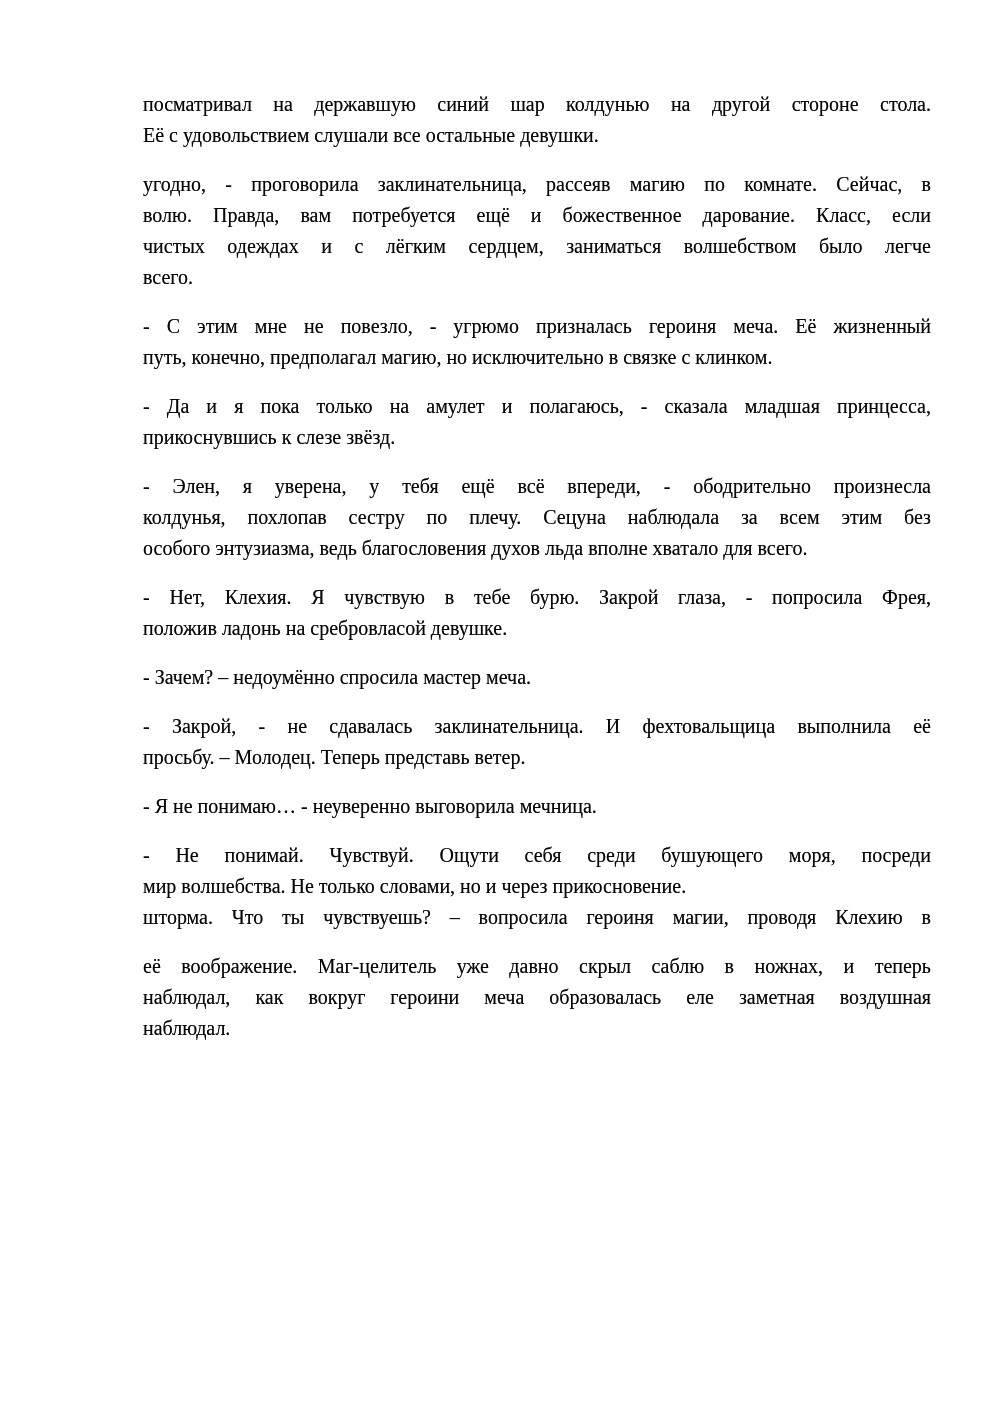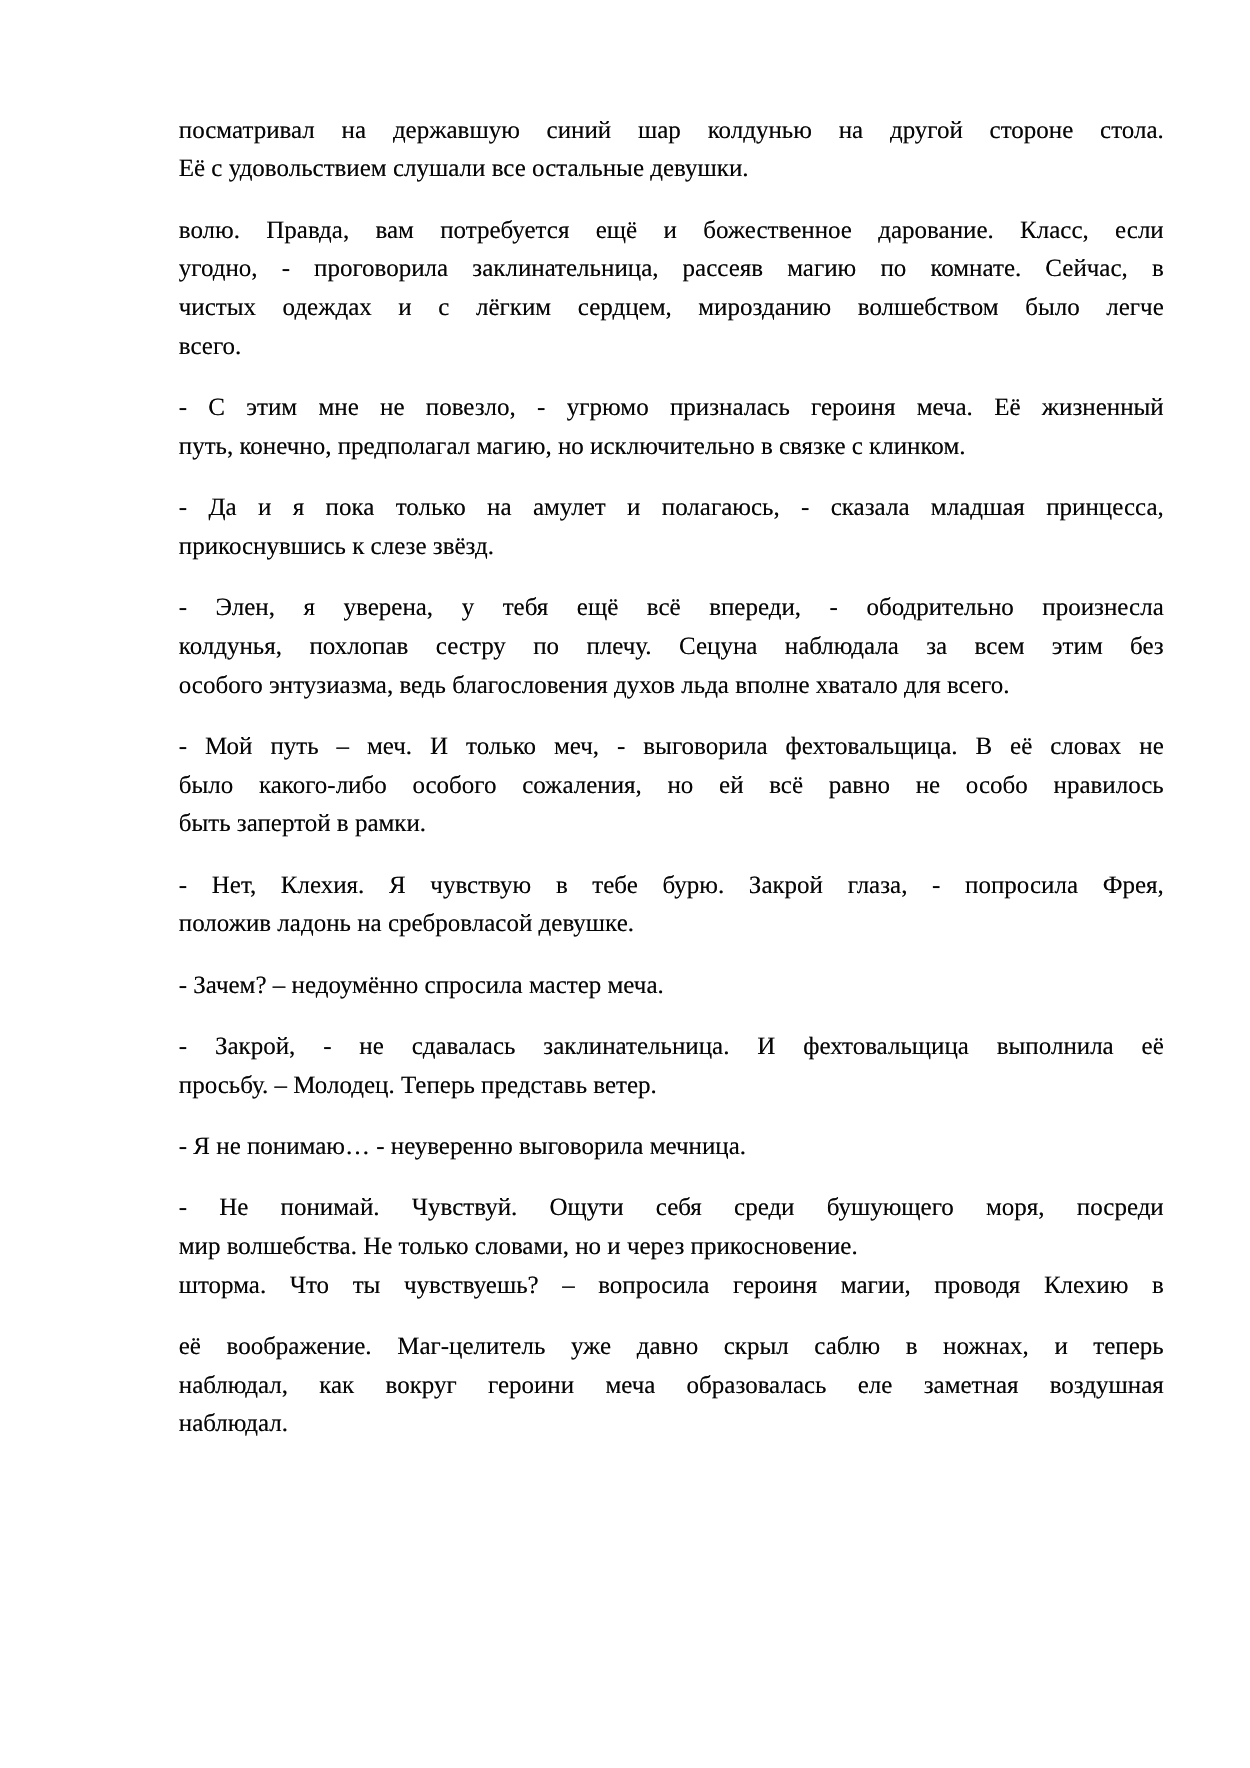--- a/index.html
+++ b/index.html
@@ -52,47 +52,42 @@
 
 <div class="page">
   <div class="textblock">
 
     <div class="para">
       <div class="line">посматривал на державшую синий шар колдунью на другой стороне стола.</div>
       <div class="line last">Её с удовольствием слушали все остальные девушки.</div>
     </div>
 
     <div class="para">
+      <div class="line">угодно, - проговорила заклинательница, рассеяв магию по комнате. Сейчас, в</div>
       <div class="line">волю. Правда, вам потребуется ещё и божественное дарование. Класс, если</div>
-      <div class="line">угодно, - проговорила заклинательница, рассеяв магию по комнате. Сейчас, в</div>
-      <div class="line">чистых одеждах и с лёгким сердцем, мирозданию волшебством было легче</div>
+      <div class="line">чистых одеждах и с лёгким сердцем, заниматься волшебством было легче</div>
       <div class="line last">всего.</div>
     </div>
 
     <div class="para">
       <div class="line">- С этим мне не повезло, - угрюмо призналась героиня меча. Её жизненный</div>
       <div class="line last">путь, конечно, предполагал магию, но исключительно в связке с клинком.</div>
     </div>
 
     <div class="para">
       <div class="line">- Да и я пока только на амулет и полагаюсь, - сказала младшая принцесса,</div>
       <div class="line last">прикоснувшись к слезе звёзд.</div>
     </div>
 
     <div class="para">
       <div class="line">- Элен, я уверена, у тебя ещё всё впереди, - ободрительно произнесла</div>
       <div class="line">колдунья, похлопав сестру по плечу. Сецуна наблюдала за всем этим без</div>
       <div class="line last">особого энтузиазма, ведь благословения духов льда вполне хватало для всего.</div>
     </div>
 
-    <div class="para">
-      <div class="line">- Мой путь – меч. И только меч, - выговорила фехтовальщица. В её словах не</div>
-      <div class="line">было какого-либо особого сожаления, но ей всё равно не особо нравилось</div>
-      <div class="line last">быть запертой в рамки.</div>
-    </div>
 
     <div class="para">
       <div class="line">- Нет, Клехия. Я чувствую в тебе бурю. Закрой глаза, - попросила Фрея,</div>
       <div class="line last">положив ладонь на сребровласой девушке.</div>
     </div>
 
     <div class="para">
       <div class="line last">- Зачем? – недоумённо спросила мастер меча.</div>
     </div>
 

